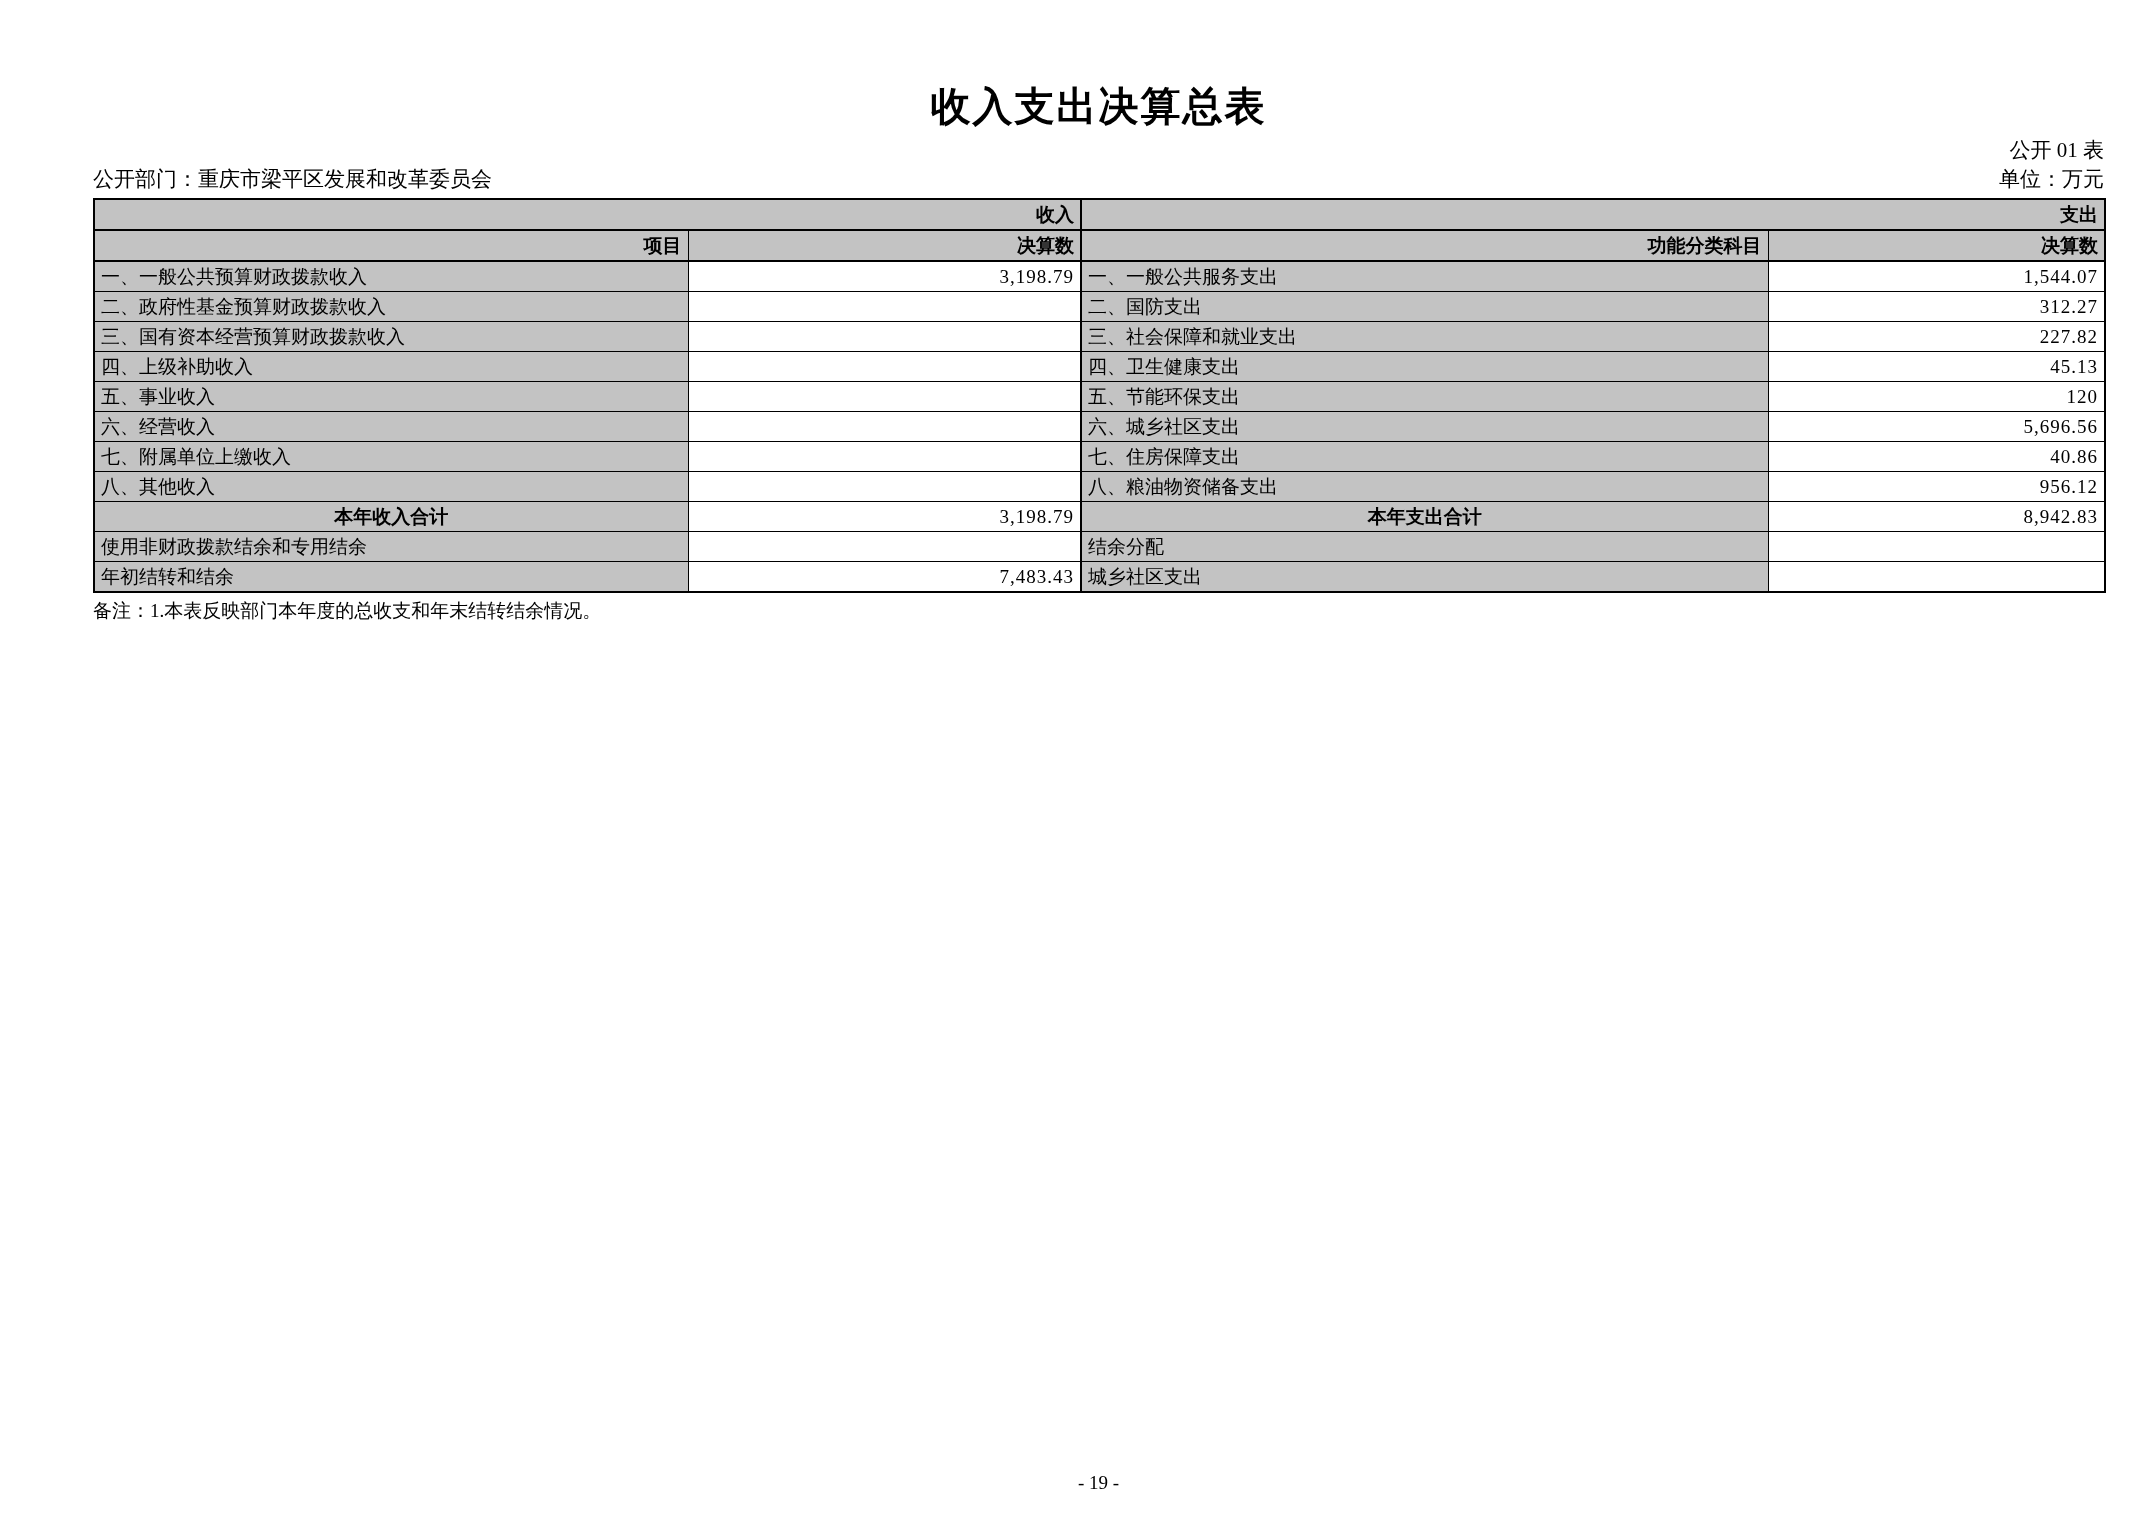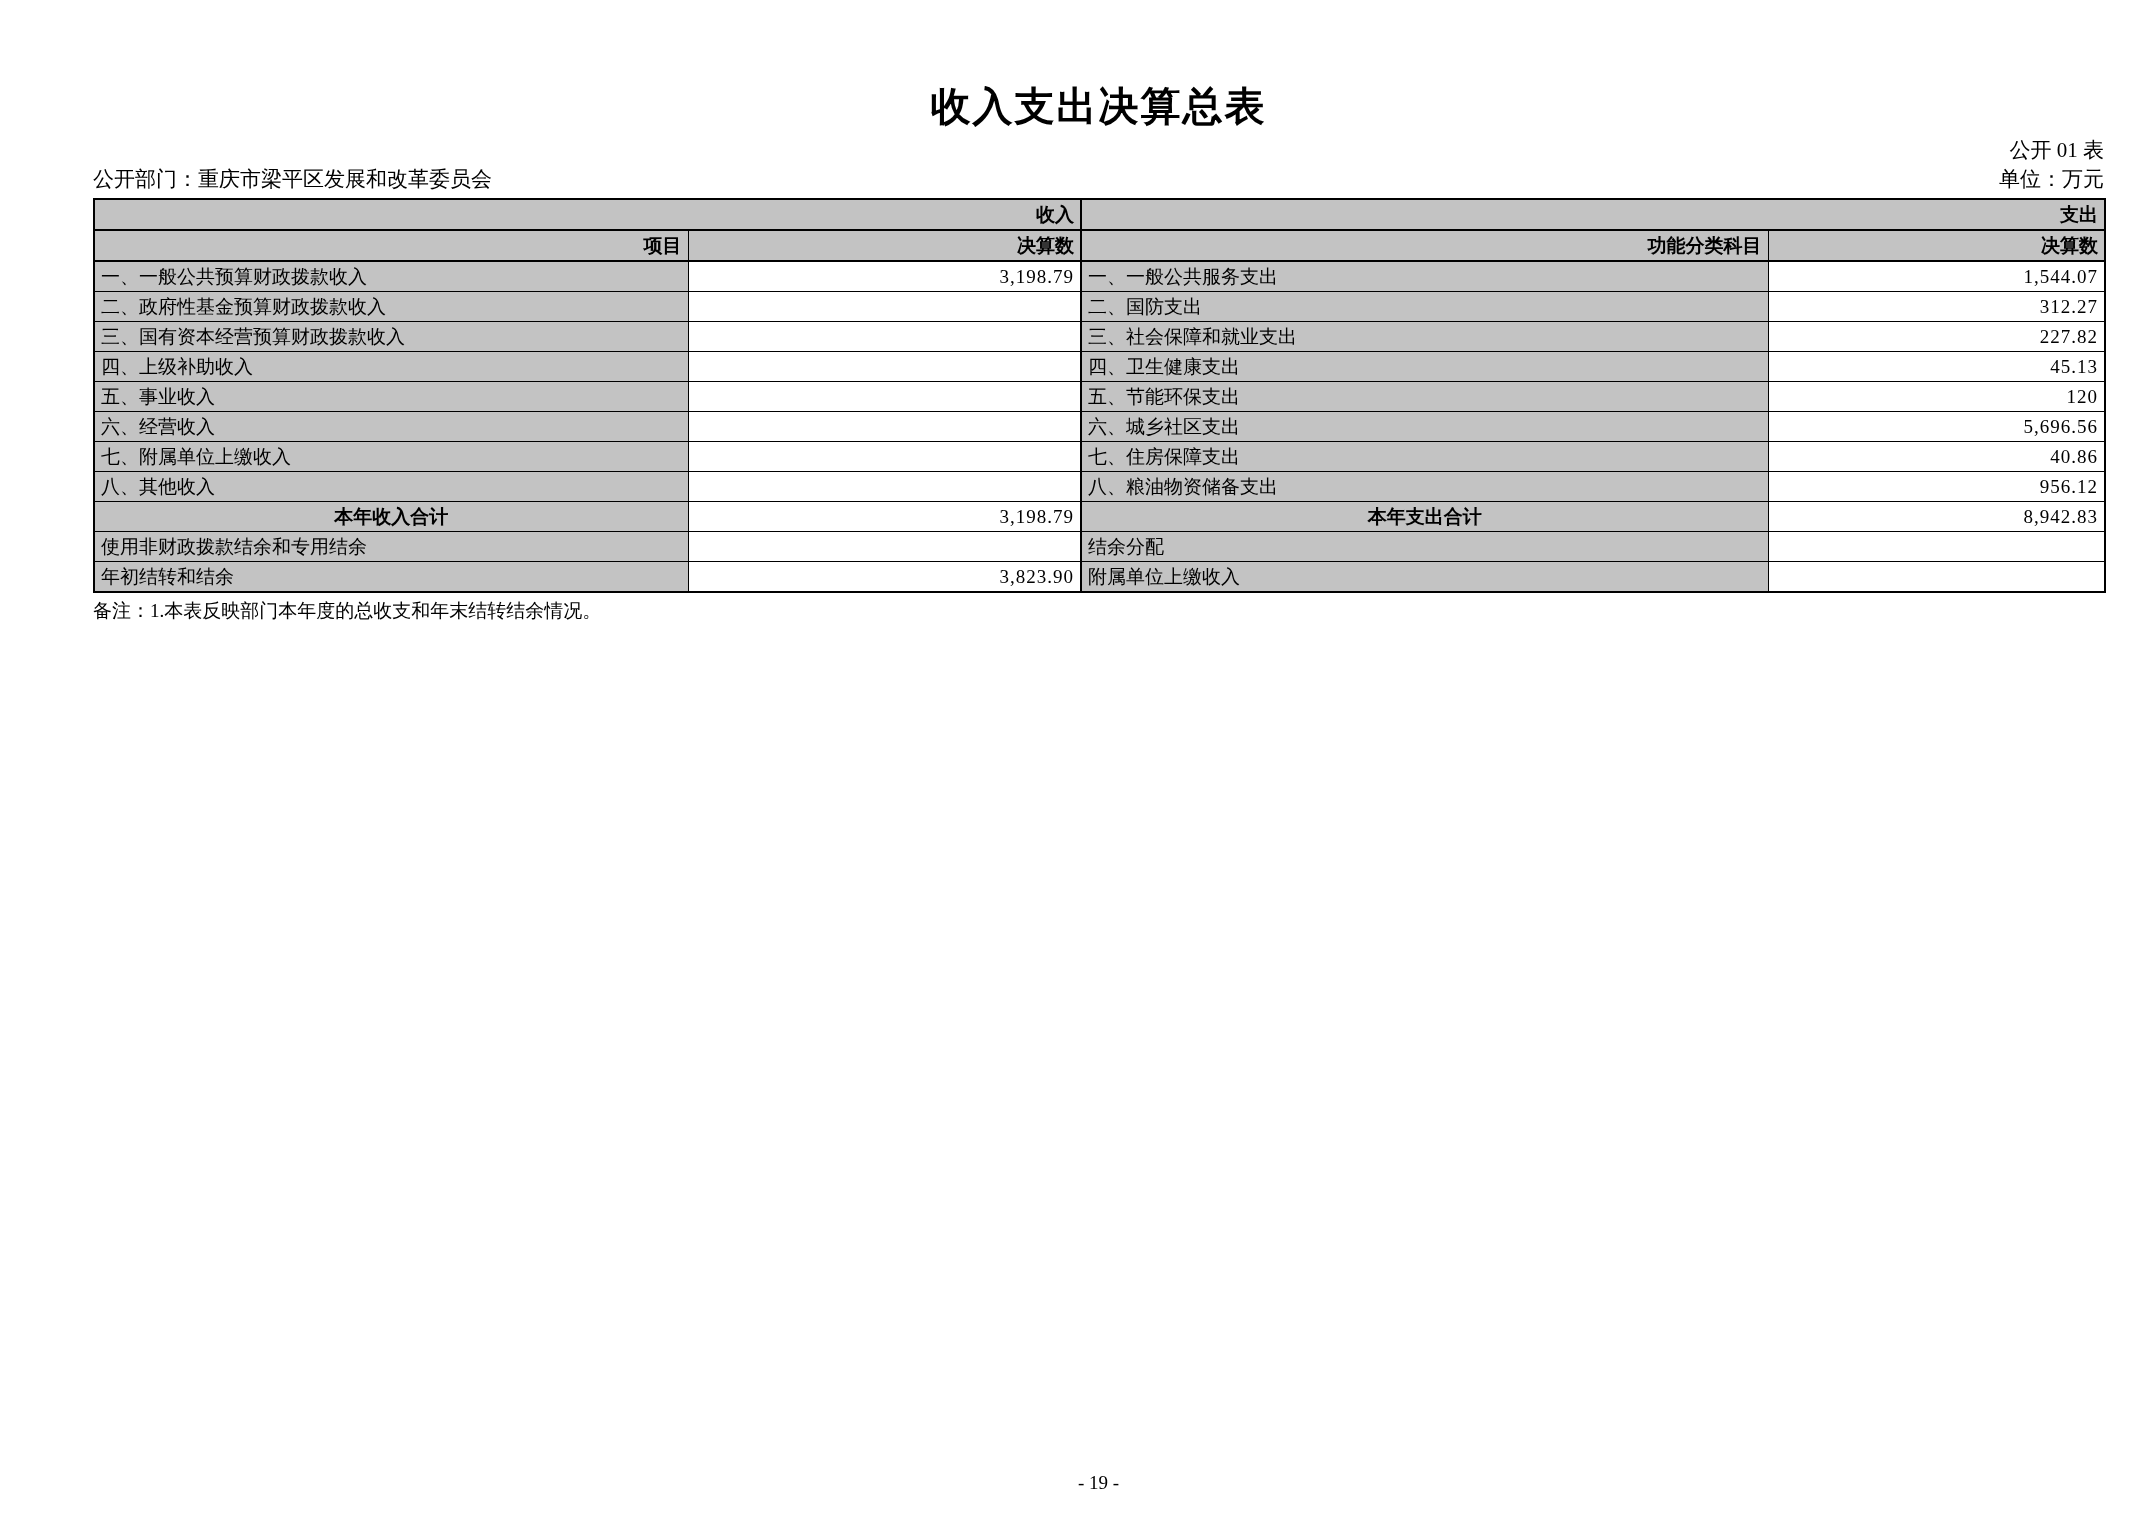--- a/index.html
+++ b/index.html
@@ -126,22 +126,22 @@
         <td class="value">8,942.83</td>
       </tr>
       <tr>
         <td class="label">使用非财政拨款结余和专用结余</td>
         <td class="value"></td>
         <td class="label mid">结余分配</td>
         <td class="value"></td>
       </tr>
       <tr>
         <td class="label">年初结转和结余</td>
-        <td class="value">3,823.90</td>
-        <td class="label mid">附属单位上缴收入</td>
+        <td class="value">7,483.43</td>
+        <td class="label mid">城乡社区支出</td>
         <td class="value"></td>
       </tr>
     </tbody>
   </table>
 
   <div class="note">备注：1.本表反映部门本年度的总收支和年末结转结余情况。</div>
 
 </div>
 
 <div class="page-number">- 19 -</div>

